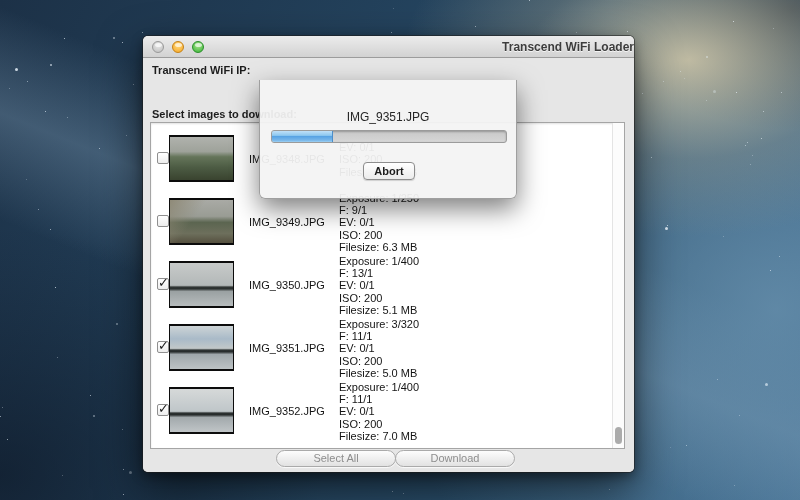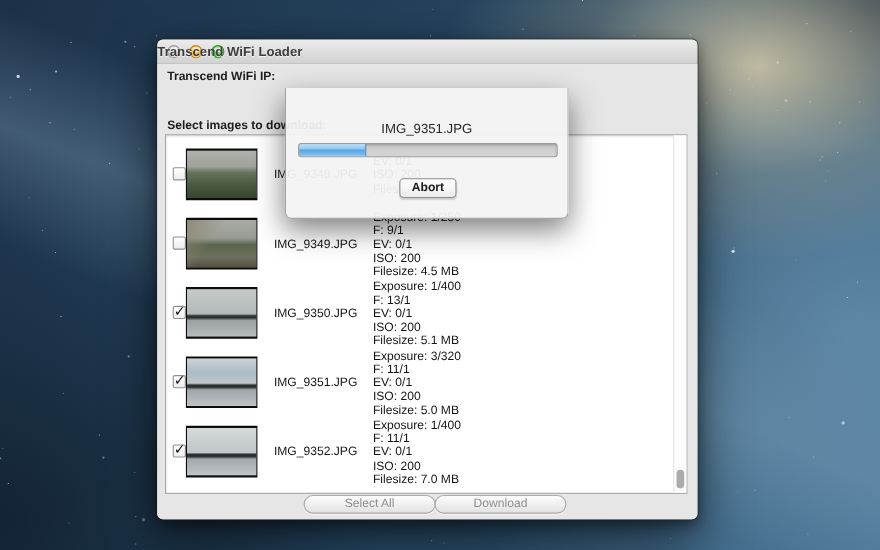--- a/index.html
+++ b/index.html
@@ -26,21 +26,21 @@
     box-shadow:0 0 0 1px rgba(30,30,30,0.55), 0 18px 45px rgba(0,0,0,0.6), 0 4px 12px rgba(0,0,0,0.4);
     background:#e6e6e6;
   }
   .titlebar {
     position:absolute; left:0; top:0; right:0; height:22px;
     background:linear-gradient(#ececec,#d2d2d2);
     border-bottom:1px solid #9c9c9c;
     border-radius:5px 5px 0 0;
   }
   .title {
-    position:absolute; left:0; right:0; top:4px; text-align:left;
+    position:absolute; left:0; right:0; top:4px; text-align:right;
     font-size:12px; font-weight:600; color:#3d3d3d;
     text-shadow:0 1px 0 rgba(255,255,255,0.7);
   }
   .lights { position:absolute; left:9px; top:5px; display:flex; gap:8px; }
   .light { width:12px; height:12px; border-radius:50%; position:relative; }
   .light::after { content:""; position:absolute; left:2px; top:1px; width:7px; height:4px;
     border-radius:50%; background:rgba(255,255,255,0.65); }
   .light.close { background:radial-gradient(circle at 50% 35%, #e8e8e8, #bdbdbd); border:1px solid #9a9a9a; }
   .light.min   { background:radial-gradient(circle at 50% 35%, #ffd97e, #f5a623); border:1px solid #c58117; }
   .light.zoom  { background:radial-gradient(circle at 50% 35%, #a8e28a, #35b335); border:1px solid #2a8f2a; }
@@ -319,21 +319,21 @@
 
         <div class="row" style="top:67px;">
           <div class="checkbox"></div>
           <div class="thumb t2"></div>
           <div class="fname">IMG_9349.JPG</div>
           <div class="exif">
             <div>Exposure: 1/250</div>
             <div>F: 9/1</div>
             <div>EV: 0/1</div>
             <div>ISO: 200</div>
-            <div>Filesize: 4.5 MB</div>
+            <div>Filesize: 6.3 MB</div>
           </div>
         </div>
 
         <div class="row" style="top:130px;">
           <div class="checkbox checked">
               <span class="tick">✓</span>
             </div>
           <div class="thumb t3"></div>
           <div class="fname">IMG_9350.JPG</div>
           <div class="exif">

